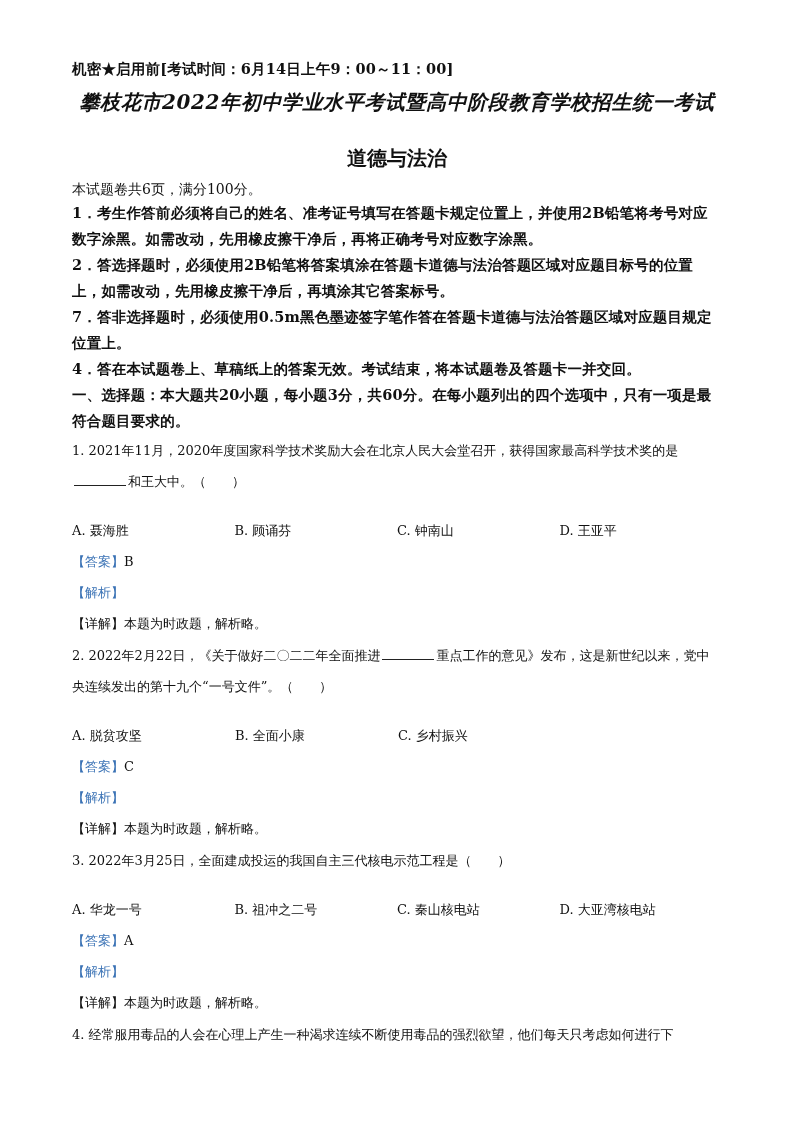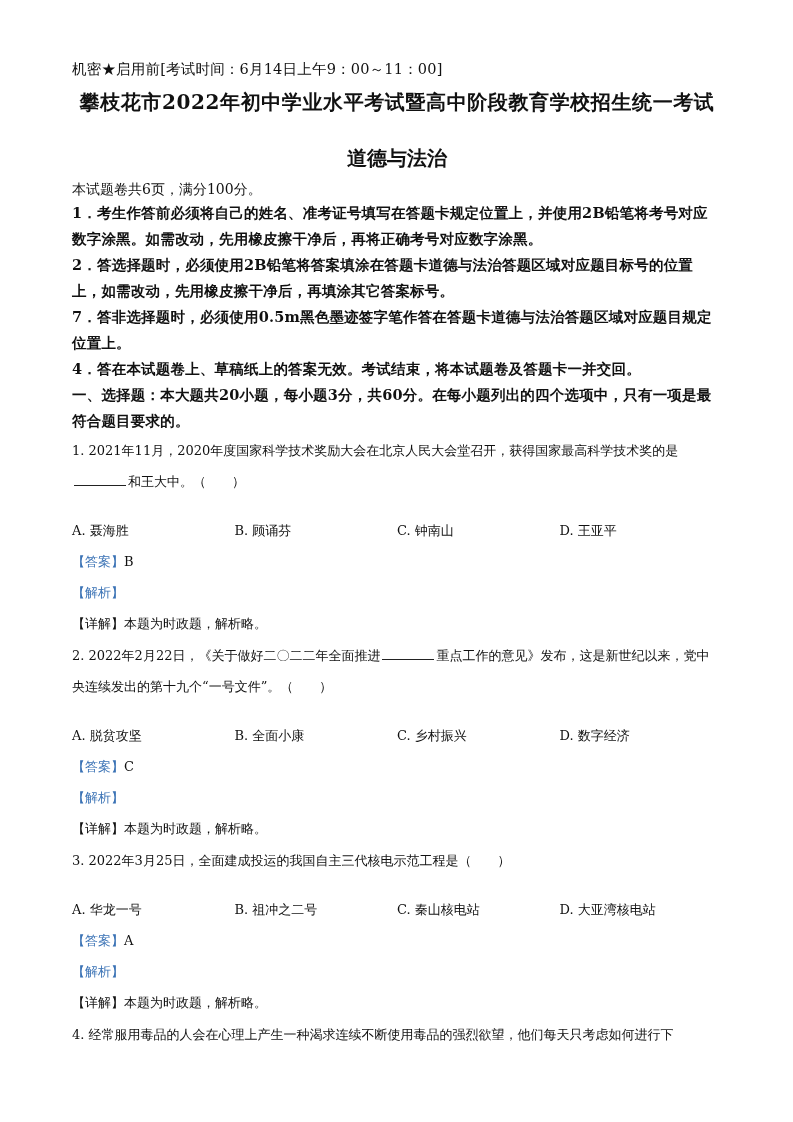--- a/index.html
+++ b/index.html
@@ -1,19 +1,19 @@
 <!DOCTYPE html>
 <html><head>
   <meta charset="utf-8">
   <style>
     html, body { margin: 0; padding: 0; background: #ffffff; }
     body { width: 793px; height: 1122px; position: relative; overflow: hidden; color: #111; font-family: "DejaVu Serif", "Liberation Serif", serif; }
     .page { position: absolute; left: 72px; top: 58px; width: 650px; }
-    .secret { font-weight: normal; font-size: 14.5px; line-height: 22px; letter-spacing: 0.2px; }
-    .title { font-weight: bold; font-size: 20px; line-height: 36px; text-align: center; margin-top: 4px; letter-spacing: 0.6px; white-space: nowrap; margin-left: -6px; margin-right: -6px; }
+    .secret { font-weight: bold; font-size: 14.5px; line-height: 22px; letter-spacing: 0.2px; }
+    .title { font-weight: bold; font-size: 20px; line-height: 36px; text-align: center; margin-top: 4px; letter-spacing: 0.6px; white-space: nowrap; margin-left: -6px; margin-right: -6px; font-style: italic; }
     .subject { font-weight: bold; font-size: 20px; line-height: 36px; text-align: center; margin-top: 20px; }
     .pages-info { font-weight: normal; font-size: 14px; line-height: 22px; text-align: left; margin-top: 2px; }
     .notes-title { font-weight: bold; font-size: 14.5px; line-height: 22px; margin-top: 2px; }
     .note { font-weight: bold; font-size: 14.5px; line-height: 26px; letter-spacing: 0.2px; }
     .section-head { font-weight: bold; font-size: 14.5px; line-height: 26px; letter-spacing: 0.2px; }
     .q { font-size: 13px; line-height: 31px; margin-top: 1px; }
     .q-stem { font-size: 13px; line-height: 31px; }
     .blank { display: inline-block; width: 52px; border-bottom: 1px solid #222; height: 14px; vertical-align: baseline; margin: 0 2px; }
     .options { display: flex; font-size: 13px; line-height: 31px; }
     .opt { width: 163px; margin-top: 18px; }
@@ -61,21 +61,20 @@
   </div>
 
   <div class="q">
     <div class="q-stem">
       <span>2. 2022年2月22日，《关于做好二〇二二年全面推进</span><span class="blank"></span><span>重点工作的意见》发布，这是新世纪以来，党中央连续发出的第十九个“一号文件”。（　　）</span>
     </div>
     <div class="options">
       <span class="opt">A. 脱贫攻坚</span>
       <span class="opt">B. 全面小康</span>
       <span class="opt">C. 乡村振兴</span>
-      <span class="opt">D. 数字经济</span>
     </div>
     <div class="ans-row">
       <span class="blue">【答案】</span><span>C</span>
     </div>
     <div class="row">
       <span class="blue">【解析】</span>
     </div>
     <div class="row">
       <span>【详解】</span><span>本题为时政题，解析略。</span>
     </div>

